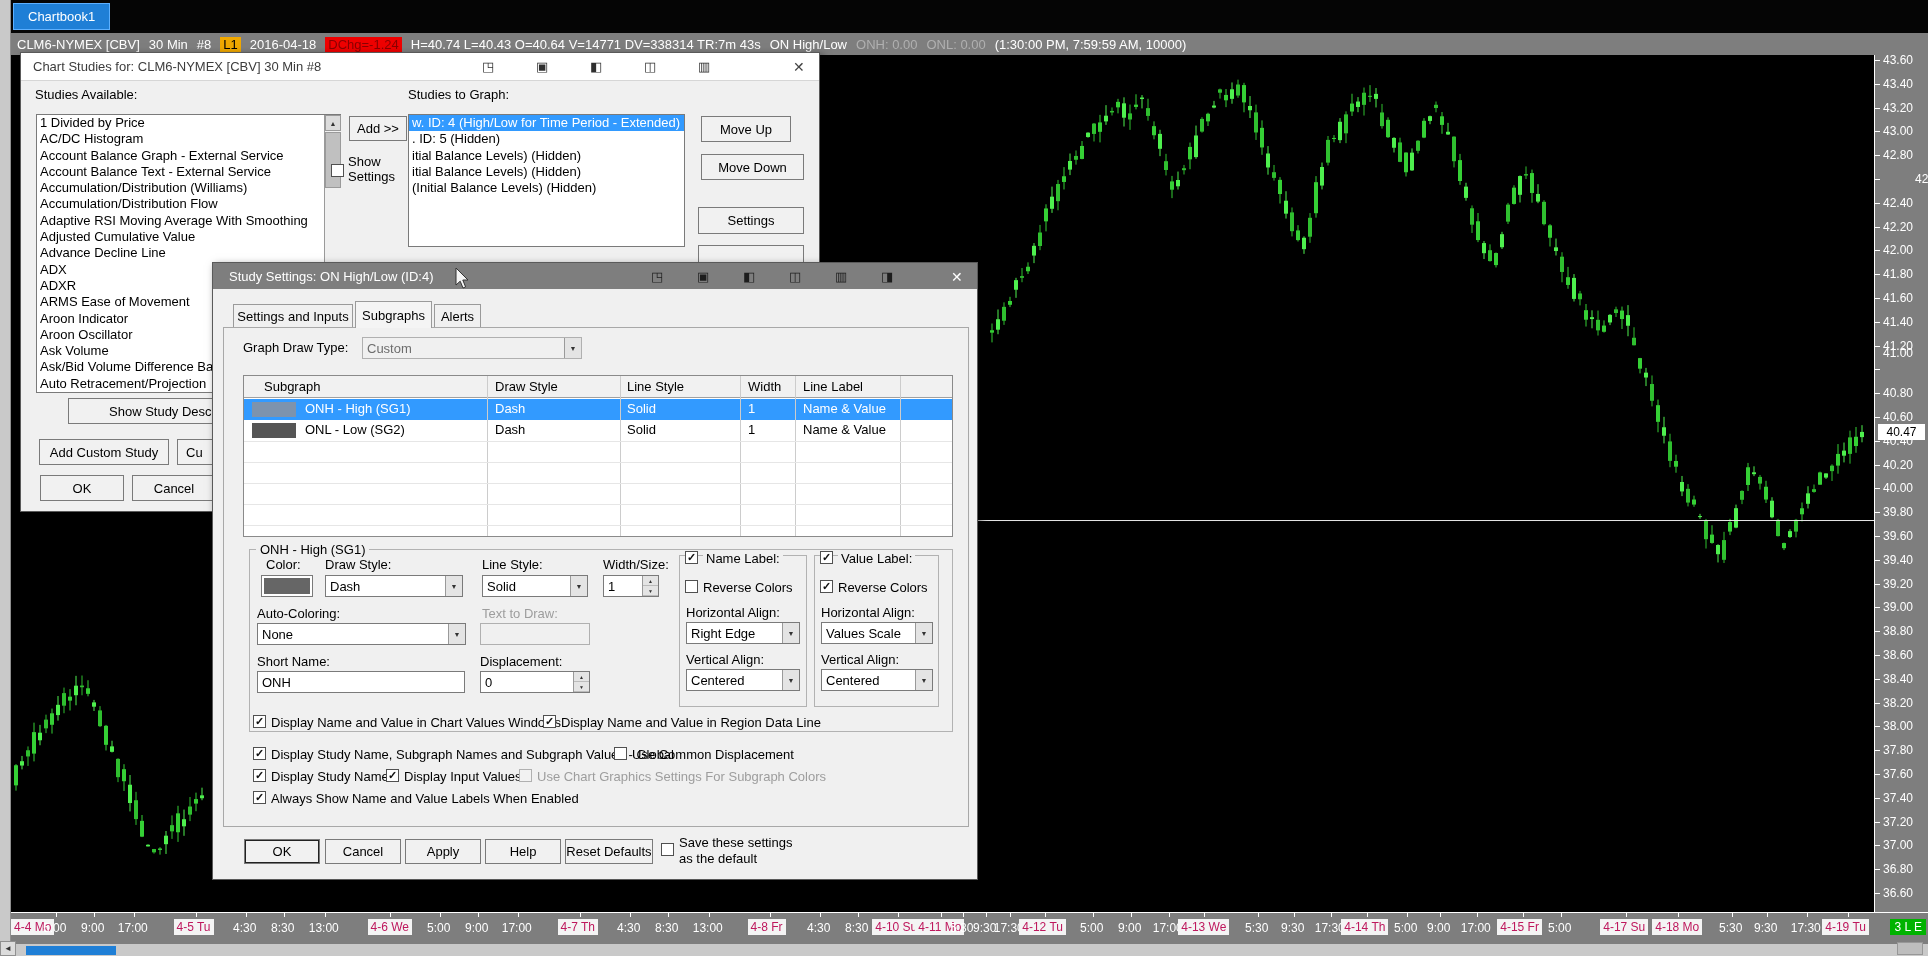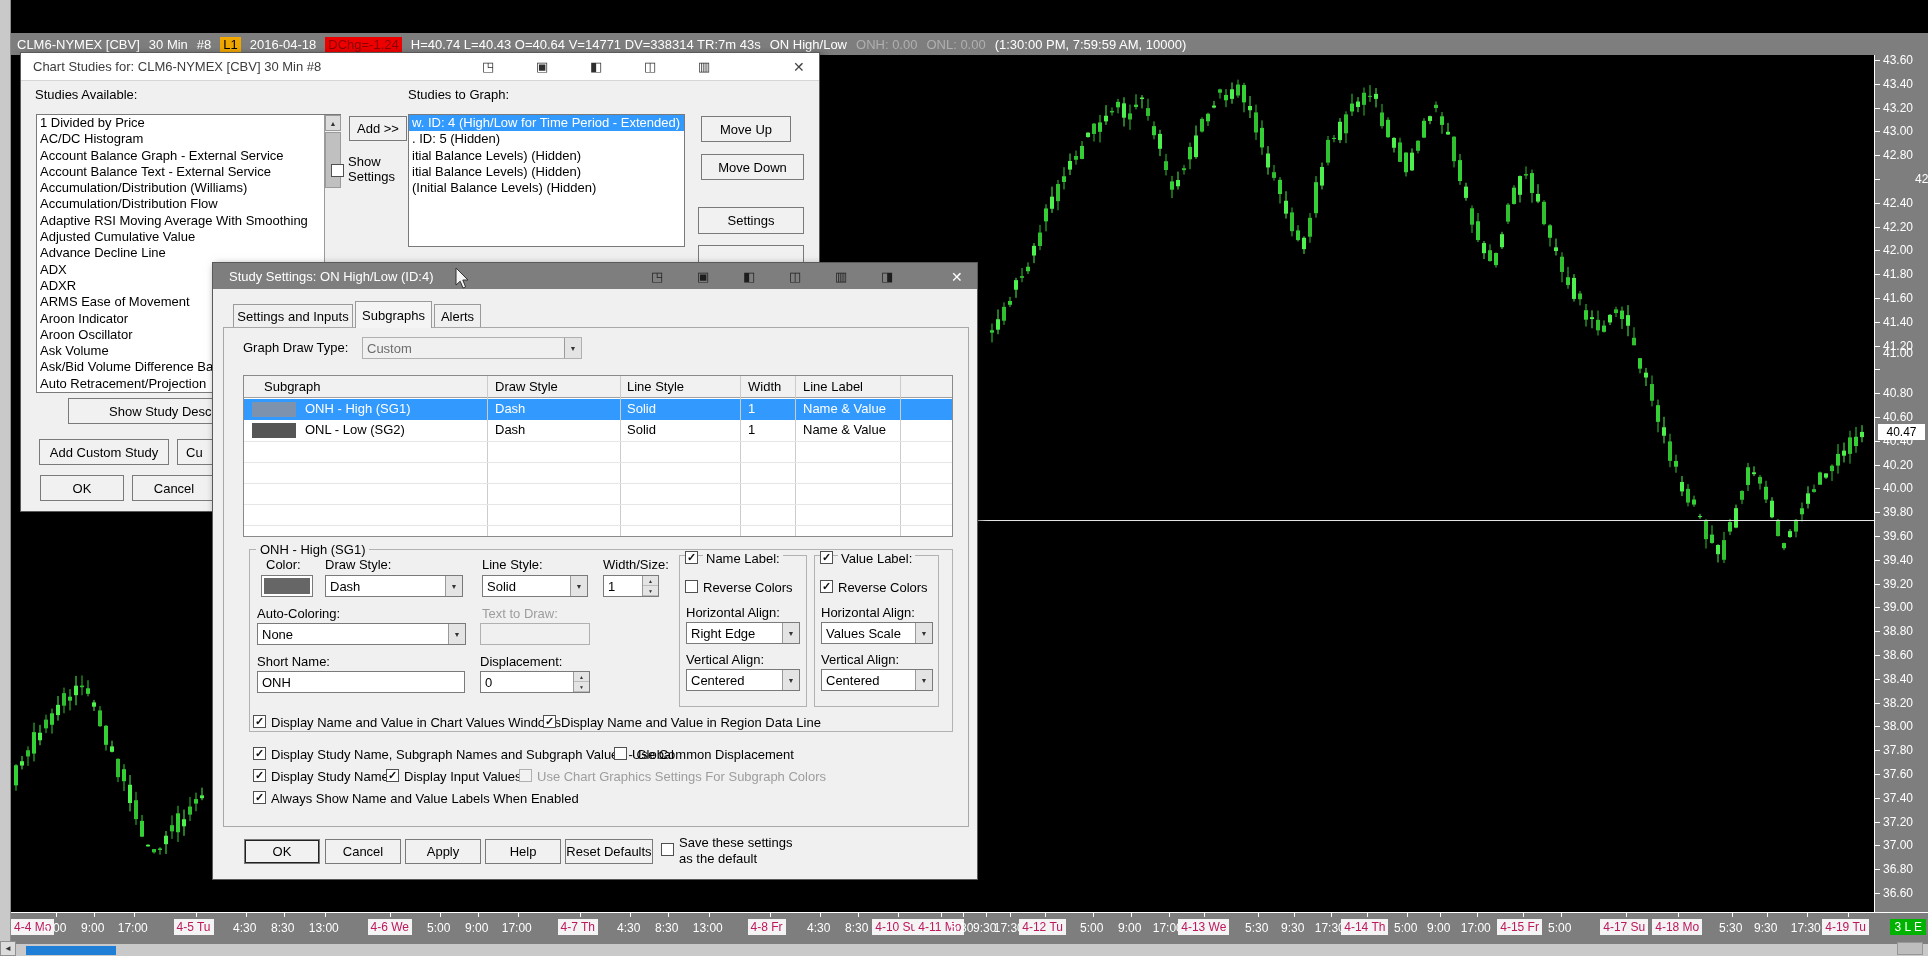--- a/index.html
+++ b/index.html
@@ -621,20 +621,23 @@
       <div class="ttick" style="left: 1756px;"></div>
       <div class="tlabel" style="left: 1743px;">9:30</div>
       <div class="ttick" style="left: 1796px;"></div>
       <div class="tlabel" style="left: 1779.75px;">17:30</div>
       <div class="ttick" style="left: 1837px;"></div>
       <div class="dlabel" style="left: 1811.25px;">4-19 Tu</div>
       <div id="le-badge">3 L E</div>
     </div>
 
   <div id="left-strip" class="abs"></div>
+  <div id="top-strip" class="abs">
+    <div id="chartbook-tab" class="abs">Chartbook1</div>
+  </div>
   <div id="title-row" class="abs">
     <span class="wtxt">CLM6-NYMEX [CBV]</span>
     <span class="wtxt">30 Min</span>
     <span class="wtxt">#8</span>
     <span class="badge" style="background:#f0a800;color:#000;">L1</span>
     <span class="wtxt">2016-04-18</span>
     <span class="badge" style="background:#ef0000;color:#8a0000;">DChg=-1.24</span>
     <span class="wtxt">H=40.74 L=40.43 O=40.64 V=14771 DV=338314 TR:7m 43s</span>
     <span class="wtxt">ON High/Low</span>
     <span class="wtxt" style="color:#b0b0b0;">ONH: 0.00</span>

